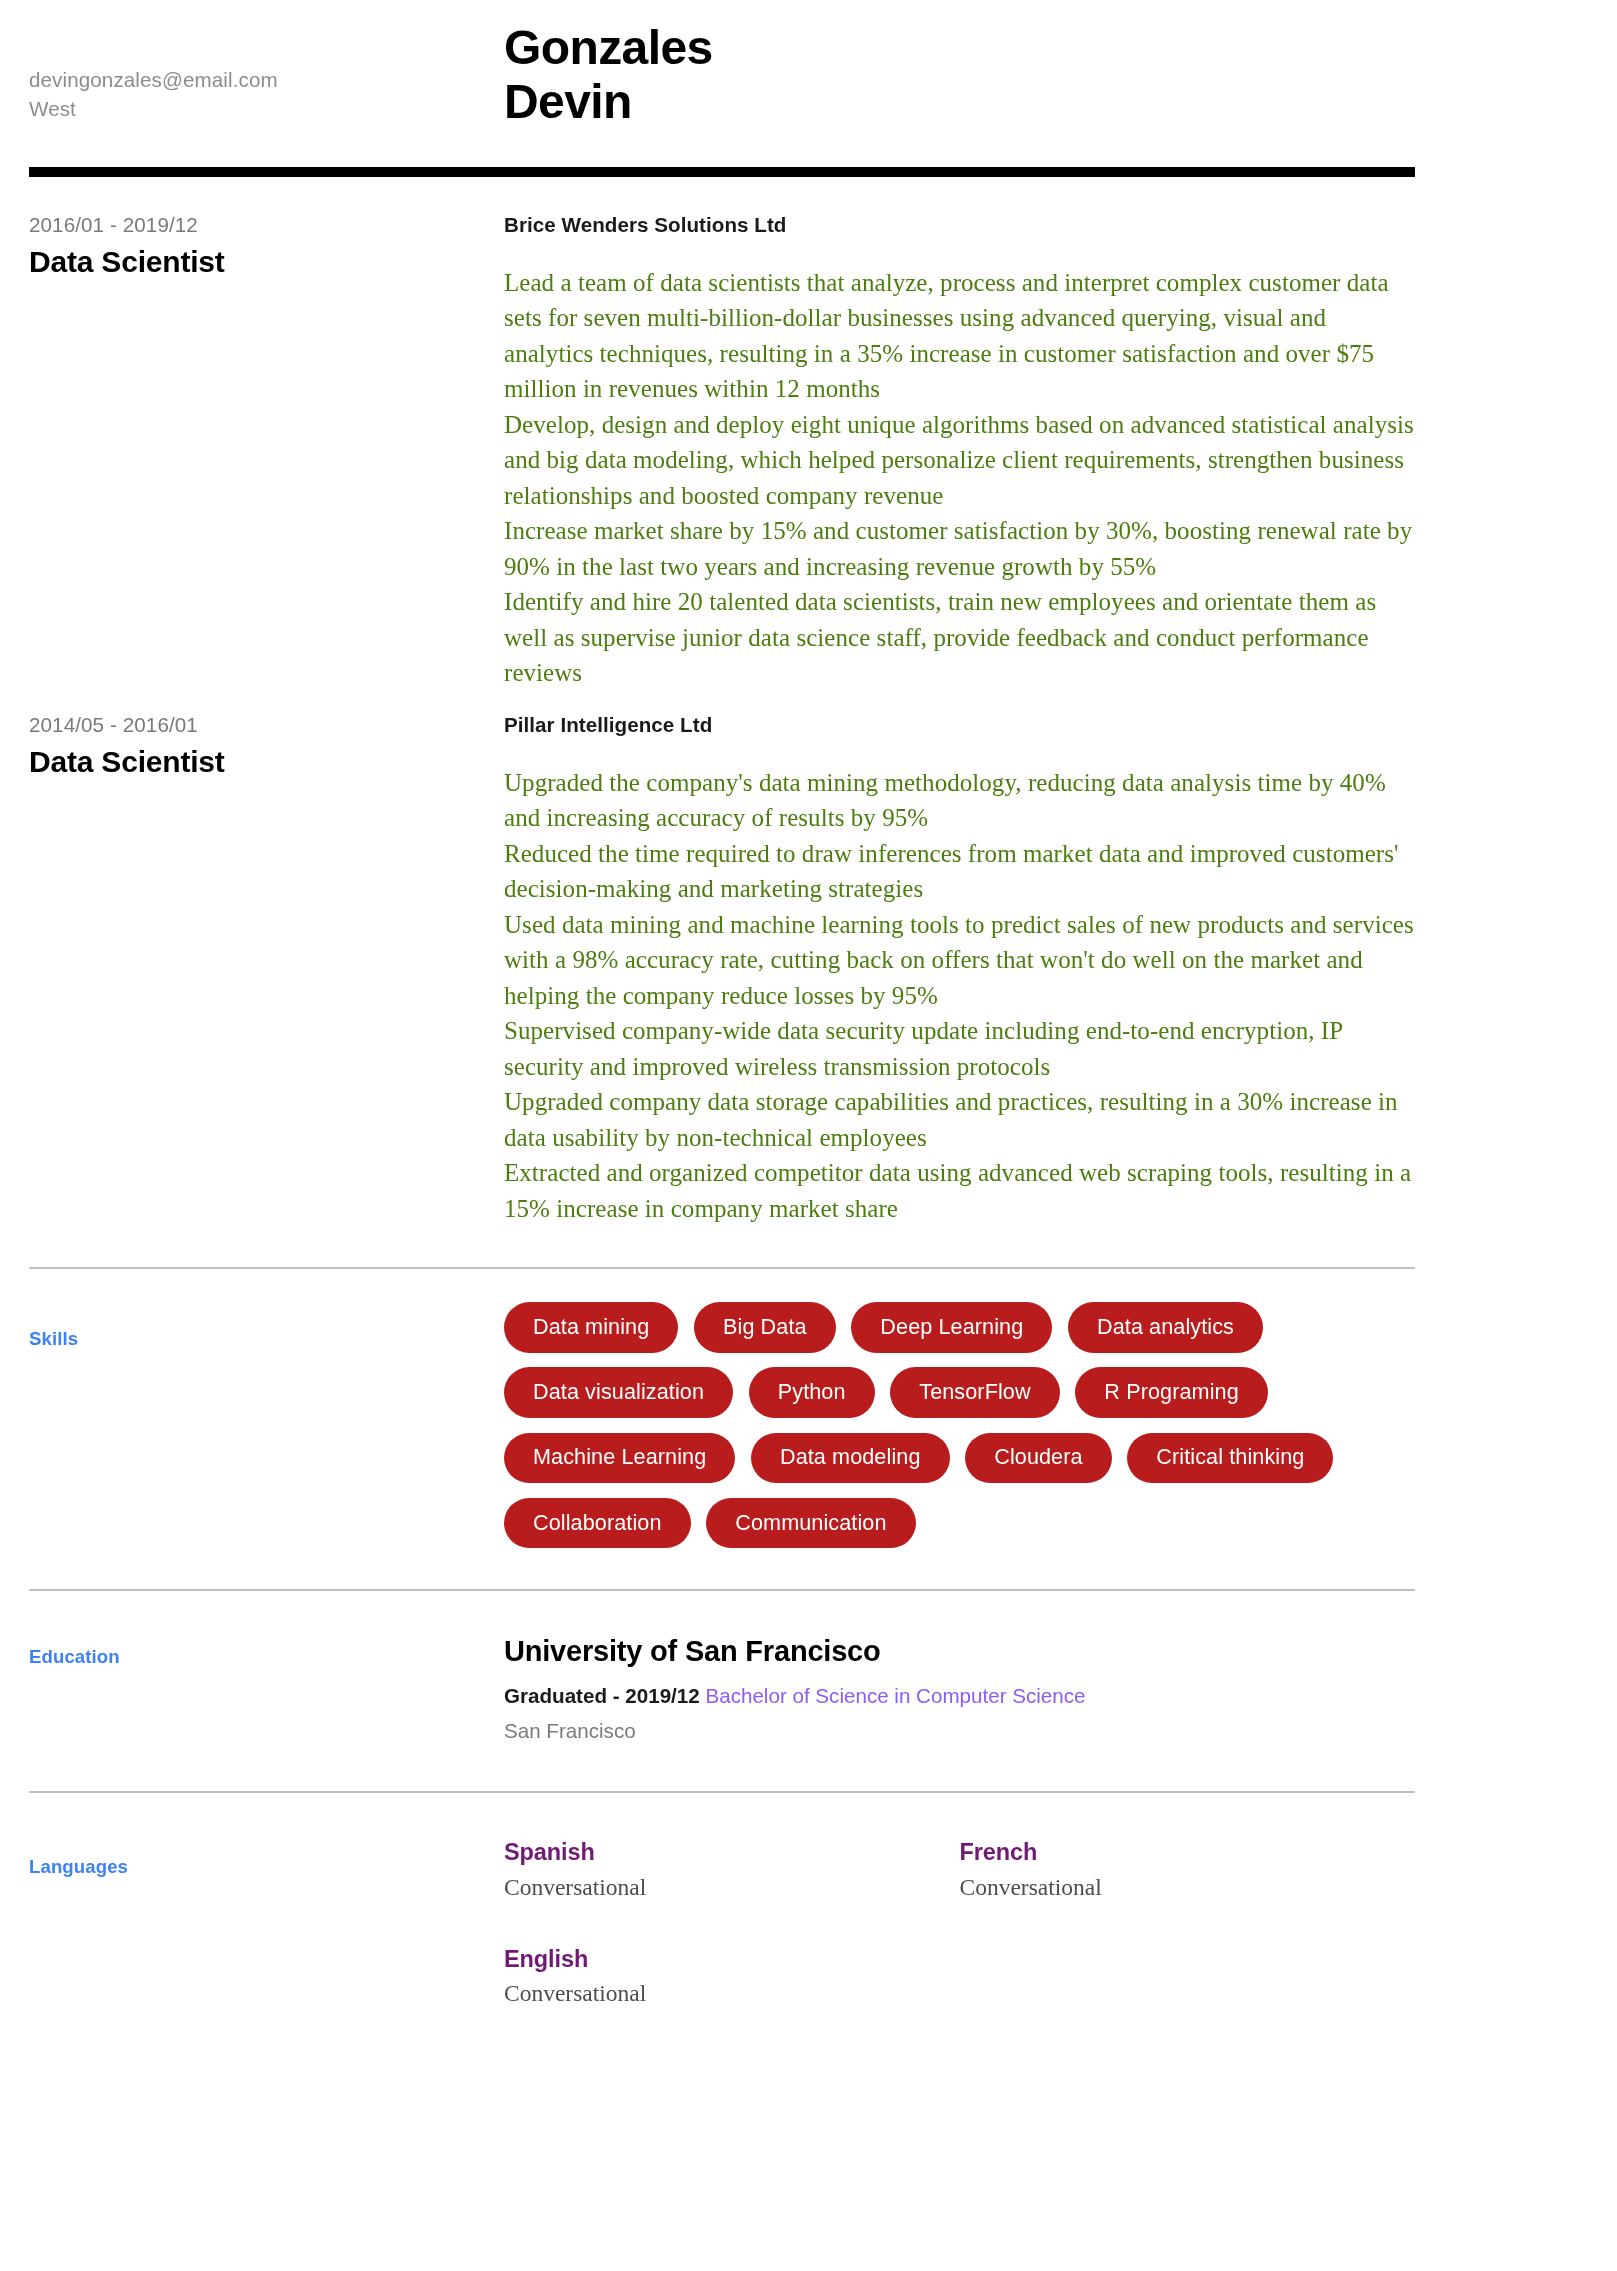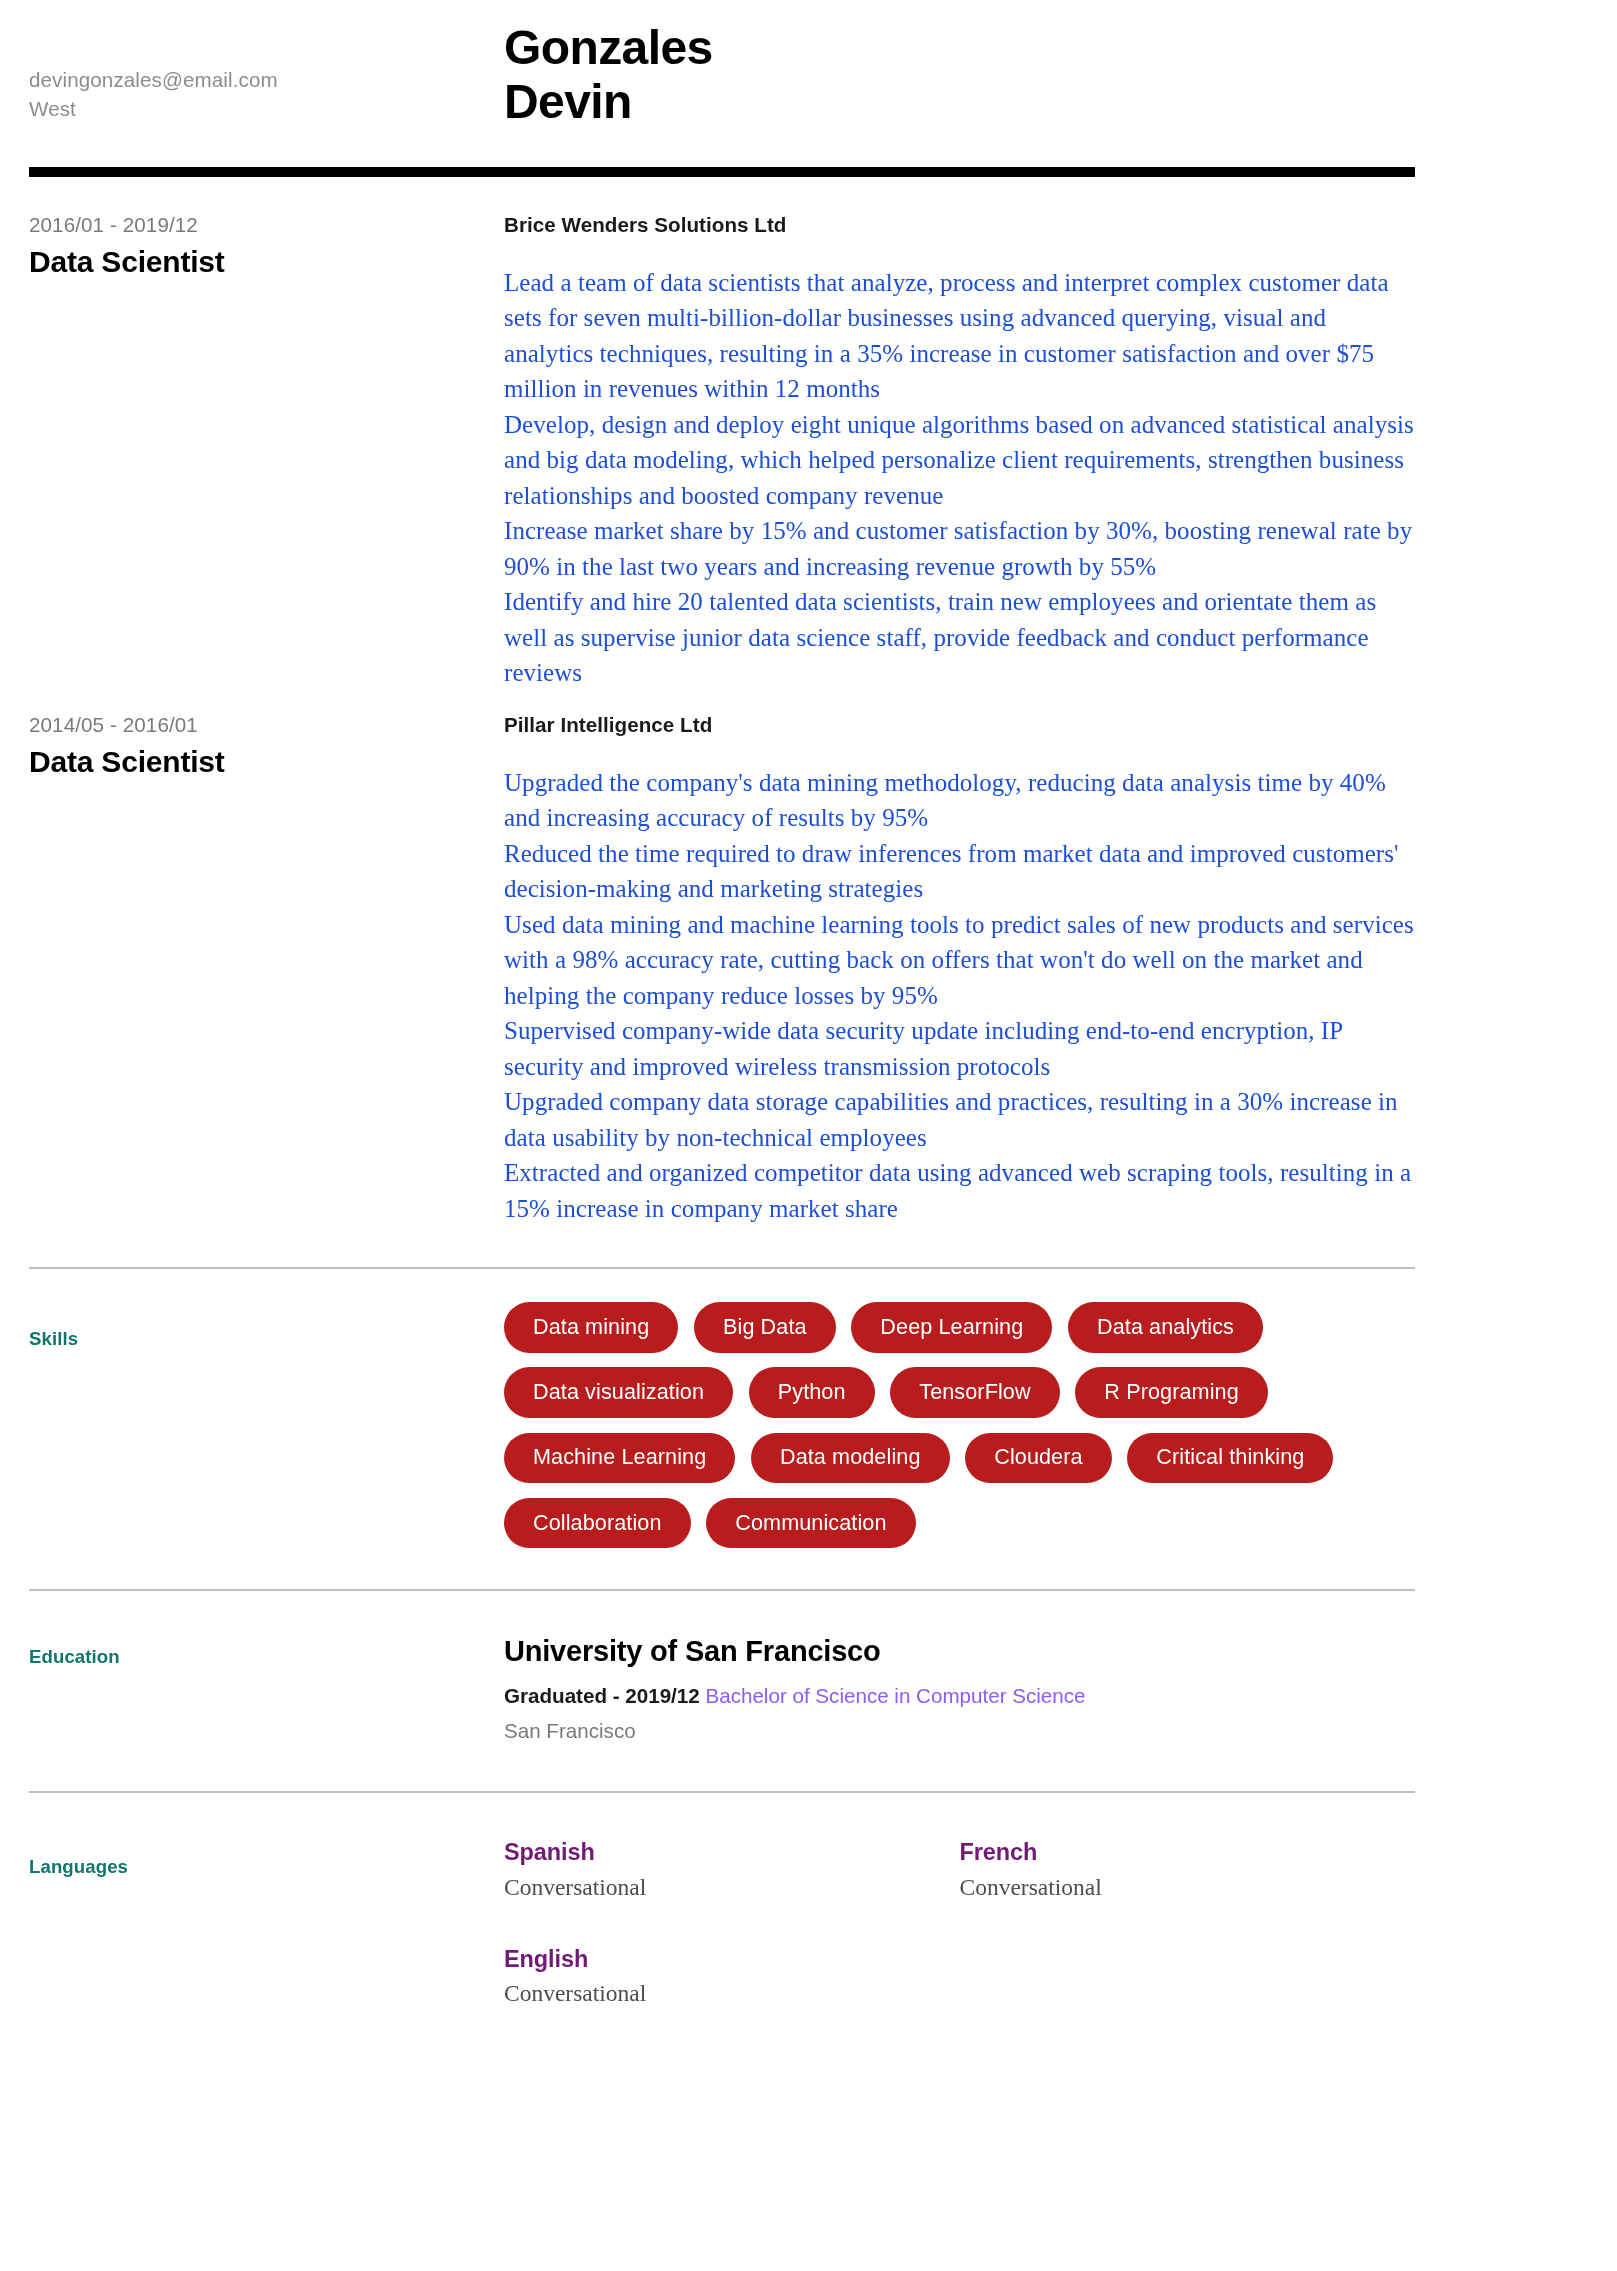--- a/index.html
+++ b/index.html
@@ -67,21 +67,21 @@
     padding-right: 23.5px;
   }
   .col-right {
     flex: 1;
     min-width: 0;
   }
 
   .section-label {
     font-size: 18.6px;
     font-weight: bold;
-    color: #0f766e;
+    color: #3b82f6;
     letter-spacing: 0.1px;
   }
 
   
   .experience {
     padding-top: 35px;
   }
   .exp-item {
     display: flex;
     align-items: flex-start;
@@ -108,21 +108,21 @@
     letter-spacing: 0.05px;
     line-height: 1.3;
   }
   .exp-bullets {
     margin-top: 25.5px;
   }
   .exp-bullet {
     font-family: "Liberation Serif", serif;
     font-size: 25px;
     line-height: 1.42;
-    color: #1d4ed8;
+    color: #4d7c0f;
     letter-spacing: 0.05px;
   }
 
   
   .divider {
     height: 2px;
     background: #bfbfbf;
     margin: 0;
   }
 

